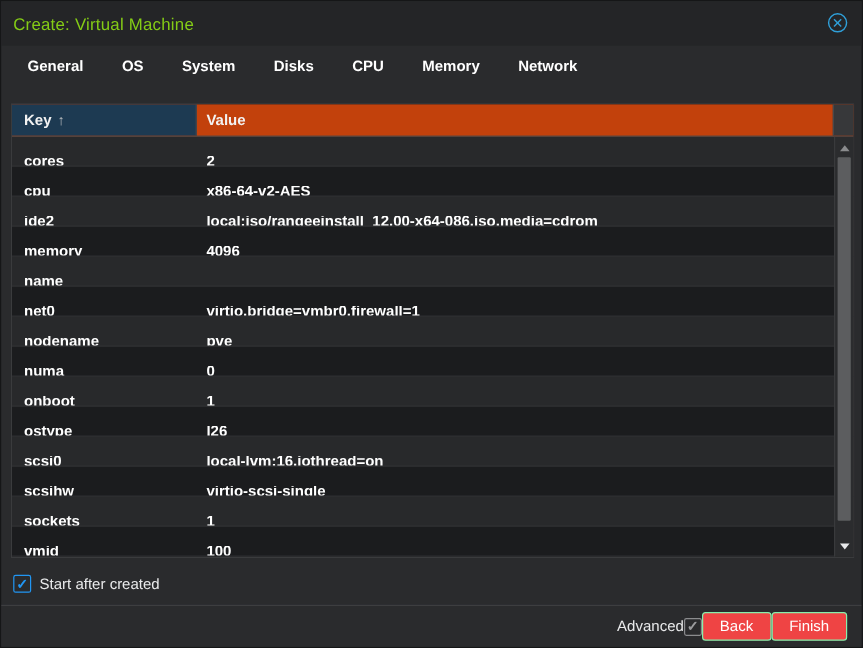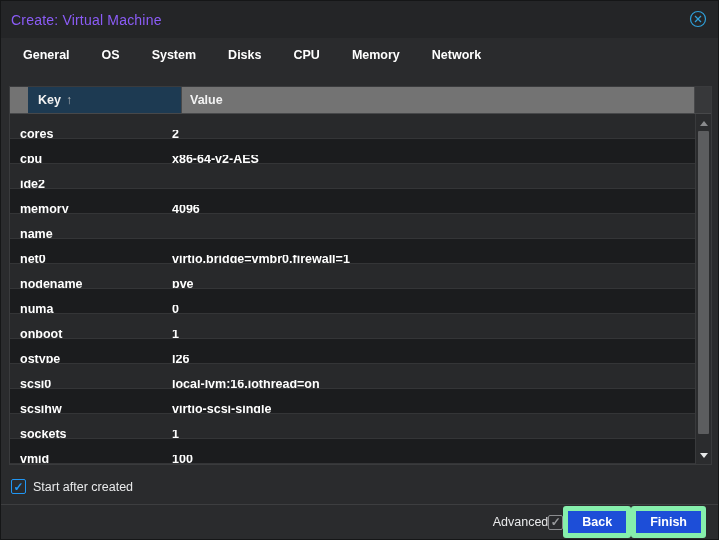--- a/index.html
+++ b/index.html
@@ -10,21 +10,21 @@
     position:absolute; left:0; top:0; width:719px; height:540px;
     background:#2a2b2d; border:1px solid #151617; overflow:hidden;
   }
 
   
   .titlebar {
     position:absolute; left:0; top:0; width:100%; height:37px;
     background:#242527; display:flex; align-items:center;
     padding:0 10px;
   }
-  .title { color:#8b5cf6; font-size:14px; font-weight:400; letter-spacing:.2px; }
+  .title { color:#84cc16; font-size:14px; font-weight:400; letter-spacing:.2px; }
   .close-btn {
     position:absolute; right:10px; top:8px; width:20px; height:20px;
     cursor:pointer; display:flex; align-items:center; justify-content:center;
   }
 
   
   .tabbar {
     position:absolute; left:10px; top:42px; height:26px;
     display:flex; align-items:flex-start; gap:8px;
   }
@@ -33,23 +33,22 @@
     padding:5px 12px; border-radius:3px; cursor:pointer; white-space:nowrap;
   }
   .tab.active { background:#0e7bd2; }
 
   
   .grid {
     position:absolute; left:8px; top:85px; width:703px; height:379px;
     background:#1b1c1e; border:1px solid #3a3b3d;
   }
   .grid-header {
-    display:flex; height:27px; background:#737373;
+    display:flex; height:27px; background:#c2410c;
     border-bottom:1px solid #47484a;
-    padding-left:18px;
   }
   .hcell { display:flex; align-items:center; font-size:12.5px; font-weight:700; color:#f2f2f2; }
   .hcell.key {
     width:154px; background:#1d3a52; padding-left:10px;
     border-right:1px solid #47484a;
   }
   .hcell.val { flex:1; padding-left:8px; }
   .hspacer { width:17px; background:#37383a; border-left:1px solid #47484a; }
   .sort-arrow { color:#b9bcbe; font-size:12px; margin-left:5px; font-weight:400; }
 
@@ -104,22 +103,22 @@
 
   
   .footer {
     position:absolute; left:0; bottom:0; width:100%; height:35px;
     background:#2a2b2d; border-top:1px solid #3d3e40;
     display:flex; align-items:center; justify-content:flex-end;
     padding-right:12px;
   }
   .advanced-label { color:#e9eaeb; font-size:12.5px; }
   .btn {
-    background:#1d4ed8; border:5px solid #86efac; border-radius:3px;
-    color:#ffffff; font-size:12.5px; font-weight:700;
+    background:#ef4444; border:1px solid #86efac; border-radius:3px;
+    color:#ffffff; font-size:12.5px; font-weight:400;
     padding:4px 14px; cursor:pointer; font-family:"Liberation Sans", sans-serif;
   }
 </style>
 </head>
 <body>
 
 <div class="dialog">
 
   <div class="titlebar">
     <span class="title">Create: Virtual Machine</span>
@@ -158,20 +157,21 @@
           <div class="trow">
             <div class="tcell key">cores</div>
             <div class="tcell val">2</div>
           </div>
           <div class="trow">
             <div class="tcell key">cpu</div>
             <div class="tcell val">x86-64-v2-AES</div>
           </div>
           <div class="trow">
             <div class="tcell key">ide2</div>
+            <div class="tcell val">local:iso/rangeeinstall_12.00-x64-086.iso,media=cdrom</div>
           </div>
           <div class="trow">
             <div class="tcell key">memory</div>
             <div class="tcell val">4096</div>
           </div>
           <div class="trow">
             <div class="tcell key">name</div>
           </div>
           <div class="trow">
             <div class="tcell key">net0</div>

